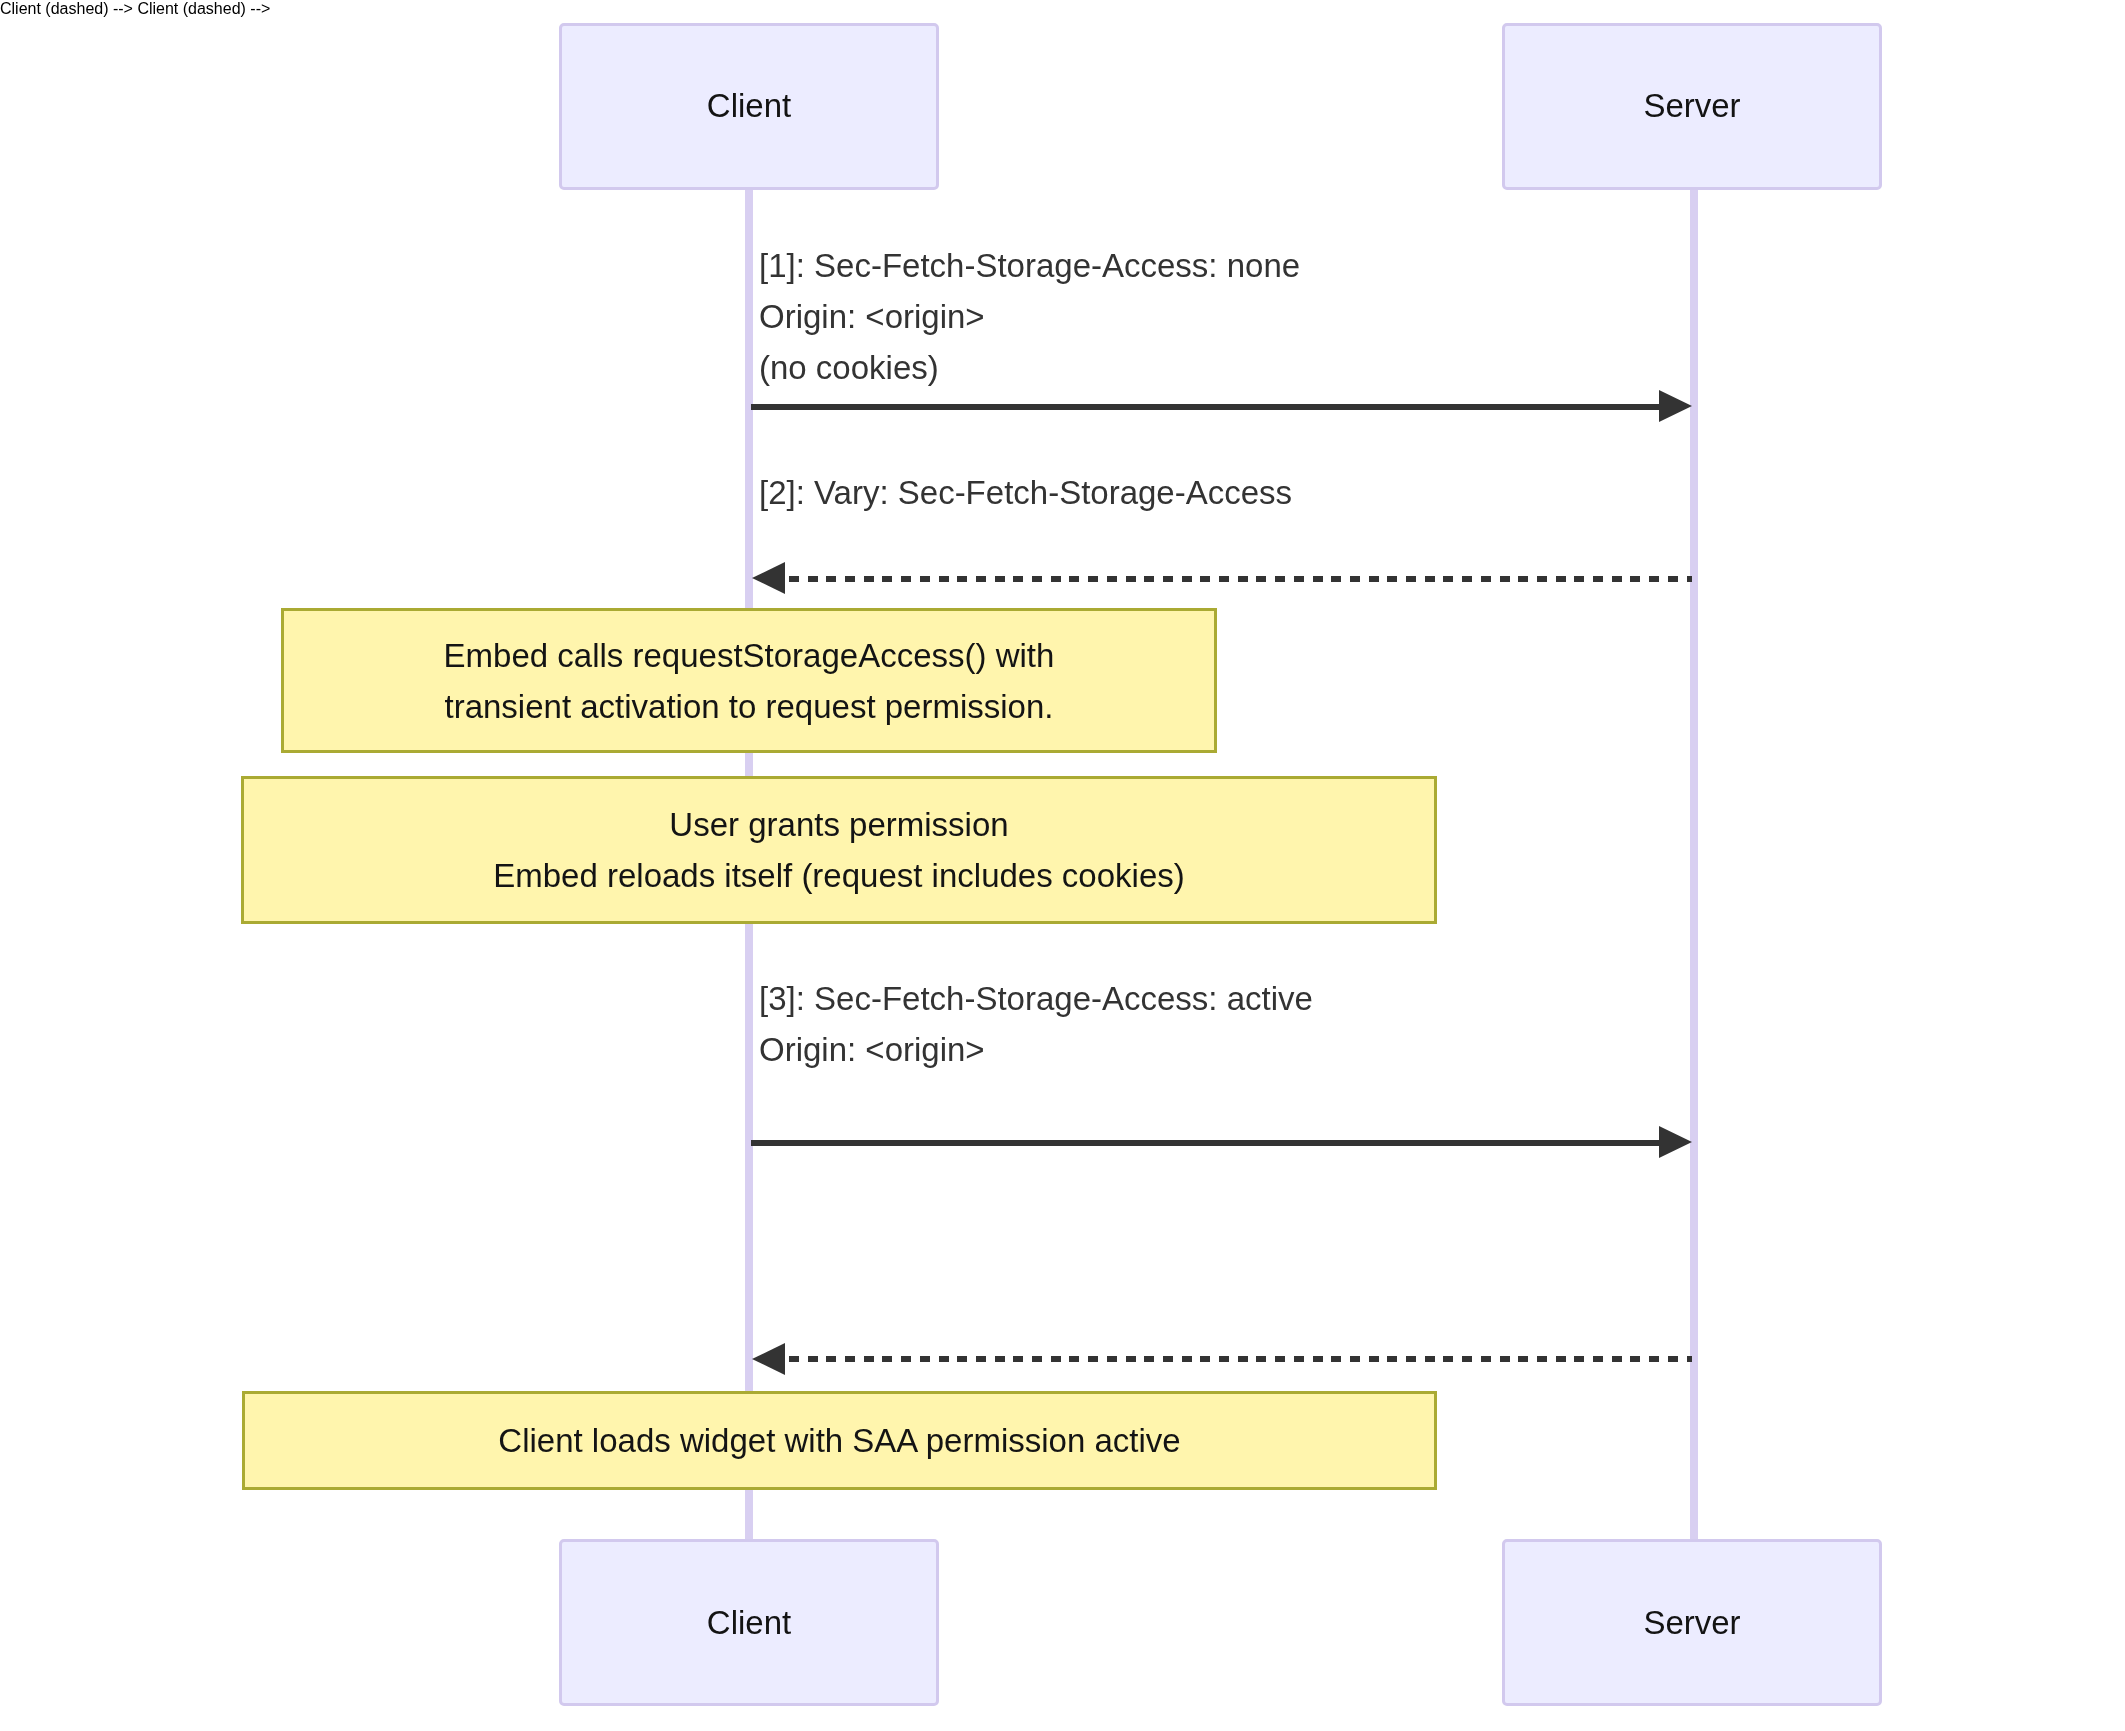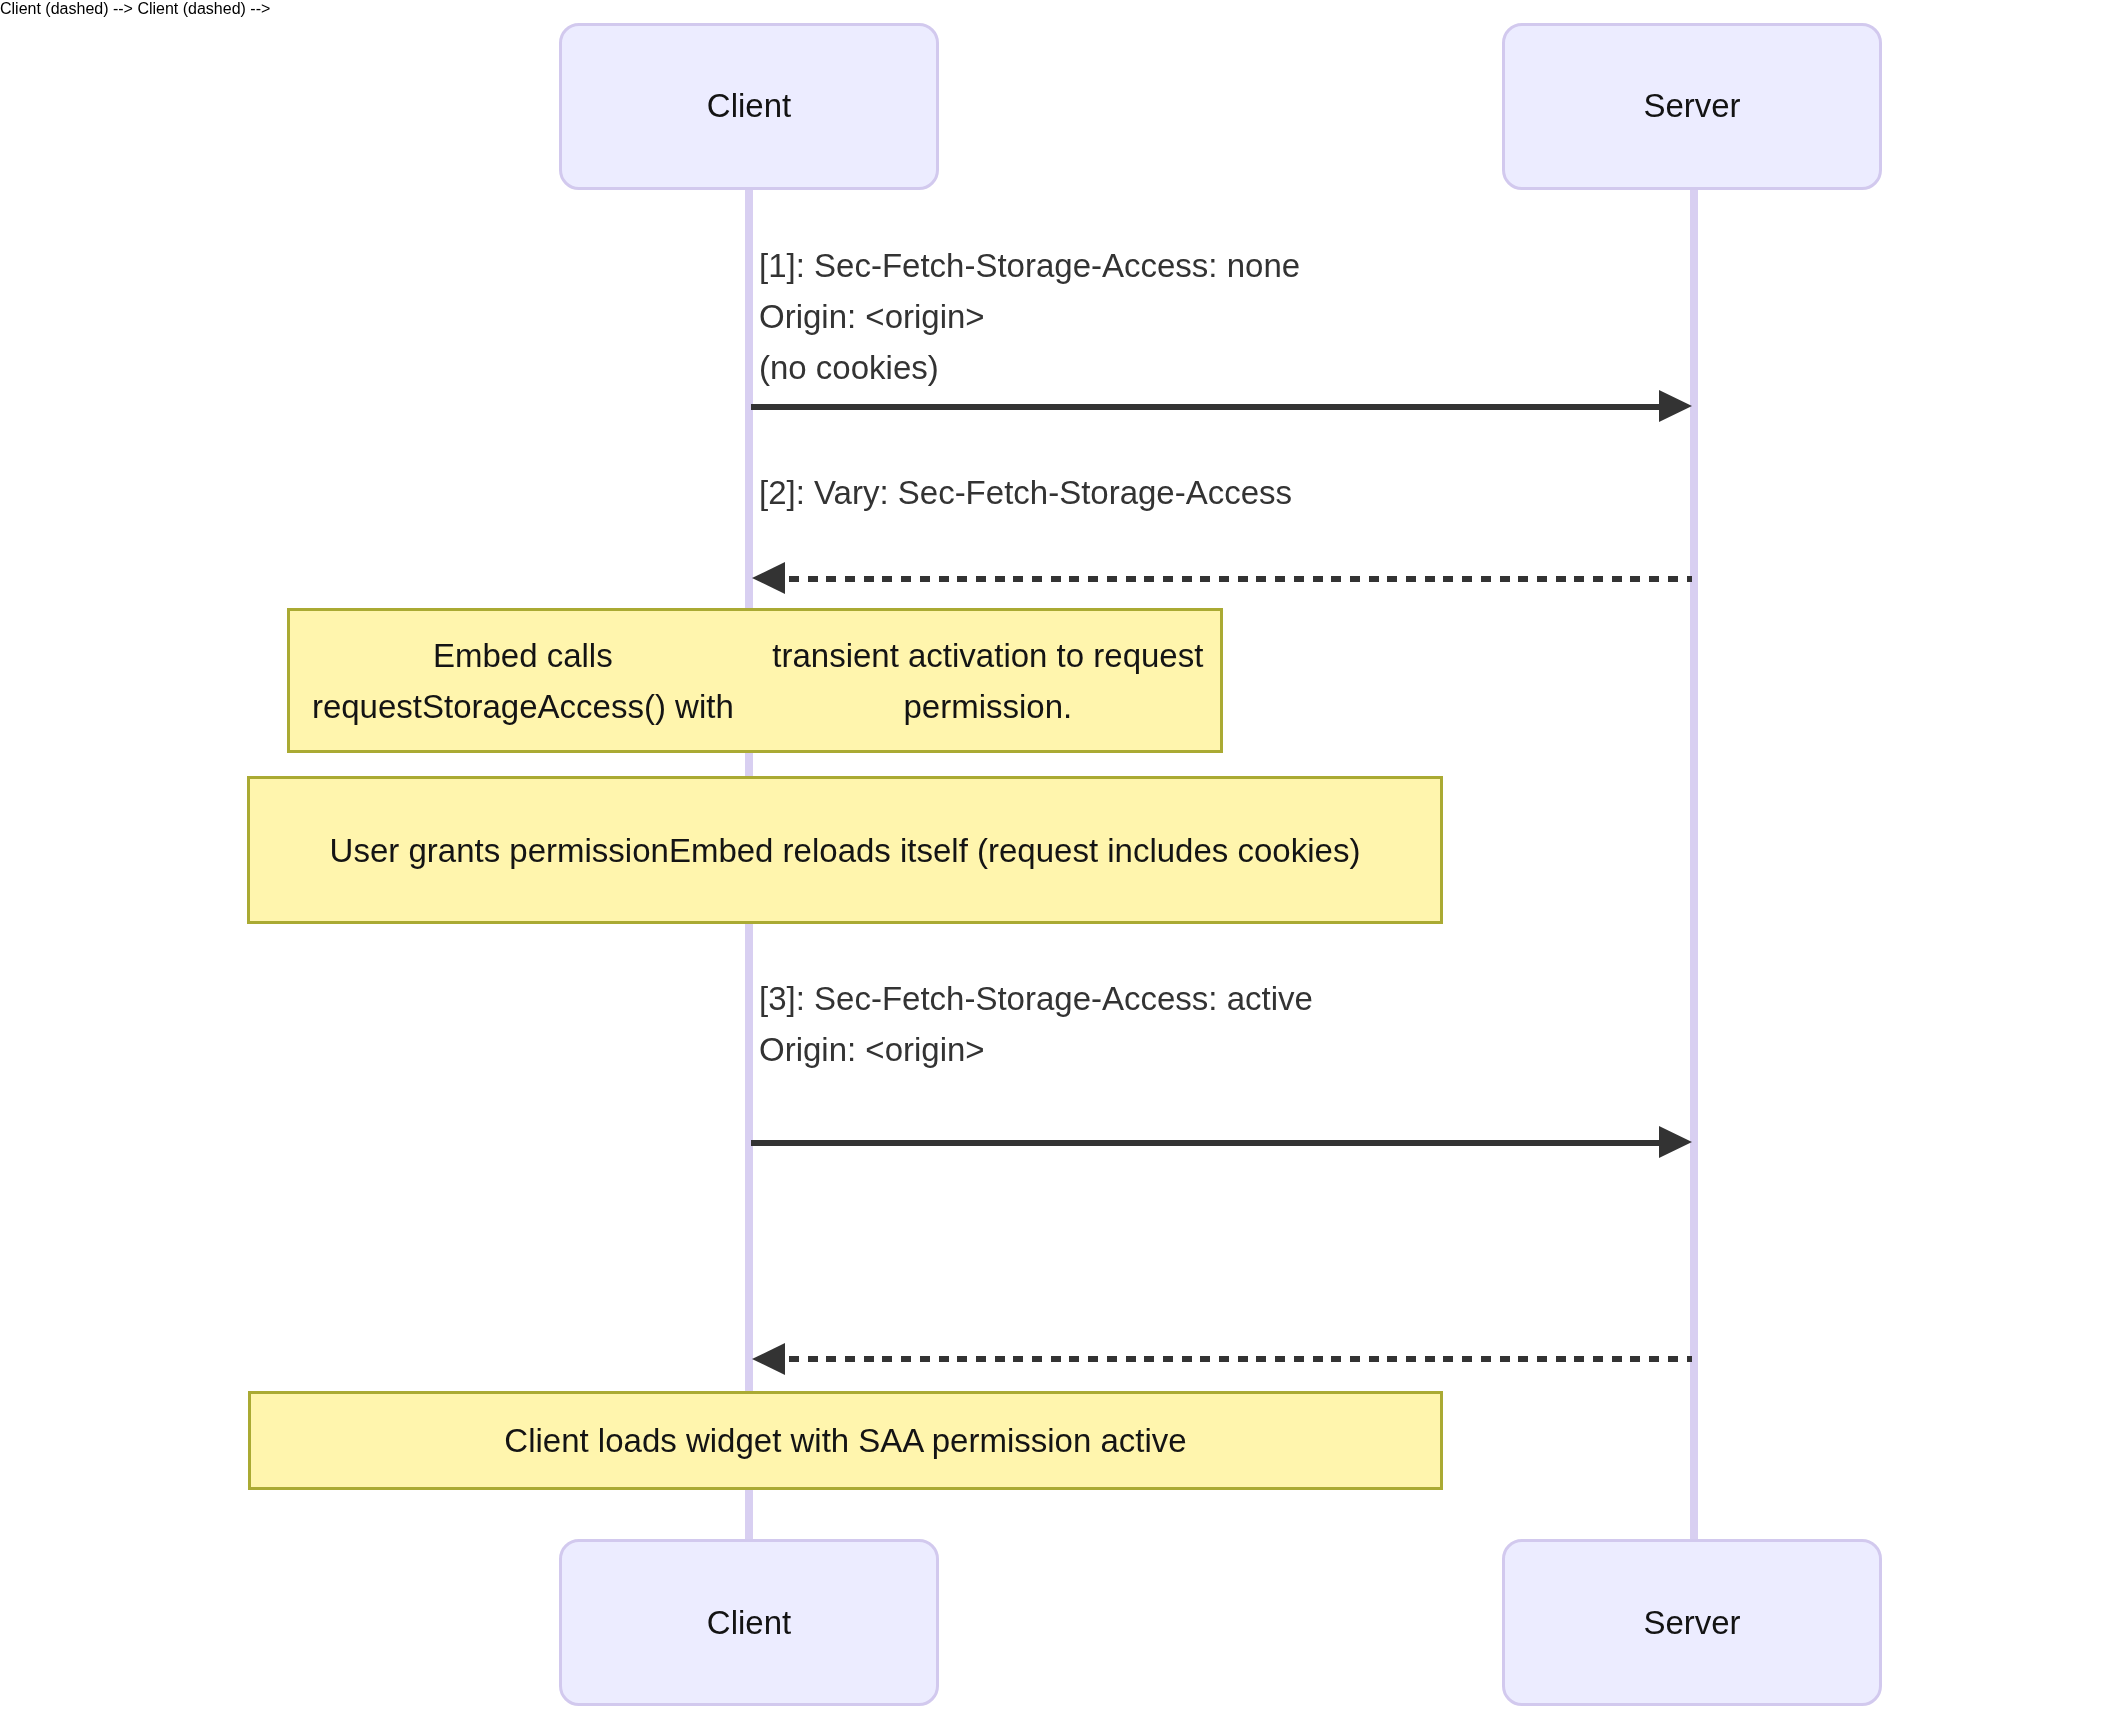--- a/index.html
+++ b/index.html
@@ -22,21 +22,21 @@
     width: 7.9px;
     background: #d8cff1;
     z-index: 0;
   }
   .actor {
     position: absolute;
     width: 380px;
     height: 167px;
     background: #ececff;
     border: 3.9px solid #d2c9ee;
-    border-radius: 20px;
+    border-radius: 5px;
     box-sizing: border-box;
     display: flex;
     align-items: center;
     justify-content: center;
     font-size: 33px;
     color: #131313;
     z-index: 2;
   }
   .msg {
     position: absolute;
@@ -67,28 +67,28 @@
     z-index: 1;
   }
   .arrowhead.right { border-left: 33px solid #333333; }
   .arrowhead.left  { border-right: 33px solid #333333; }
   .note {
     position: absolute;
     background: #fff5ad;
     border: 3.9px solid #aaaa33;
     box-sizing: border-box;
     display: flex;
+    flex-direction: column;
     align-items: center;
     justify-content: center;
     text-align: center;
     font-size: 33px;
     line-height: 51px;
     color: #141414;
     z-index: 3;
-    margin-left: 6px;
   }
 </style>
 </head>
 <body>
 
 <div class="canvas">
 
   
   <div class="lifeline" style="left:745px"></div>
   <div class="lifeline" style="left:1690px"></div>

